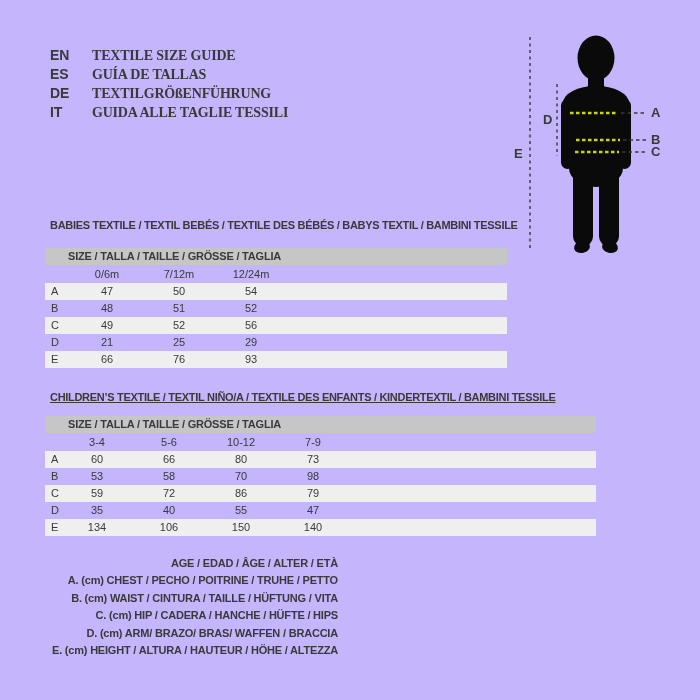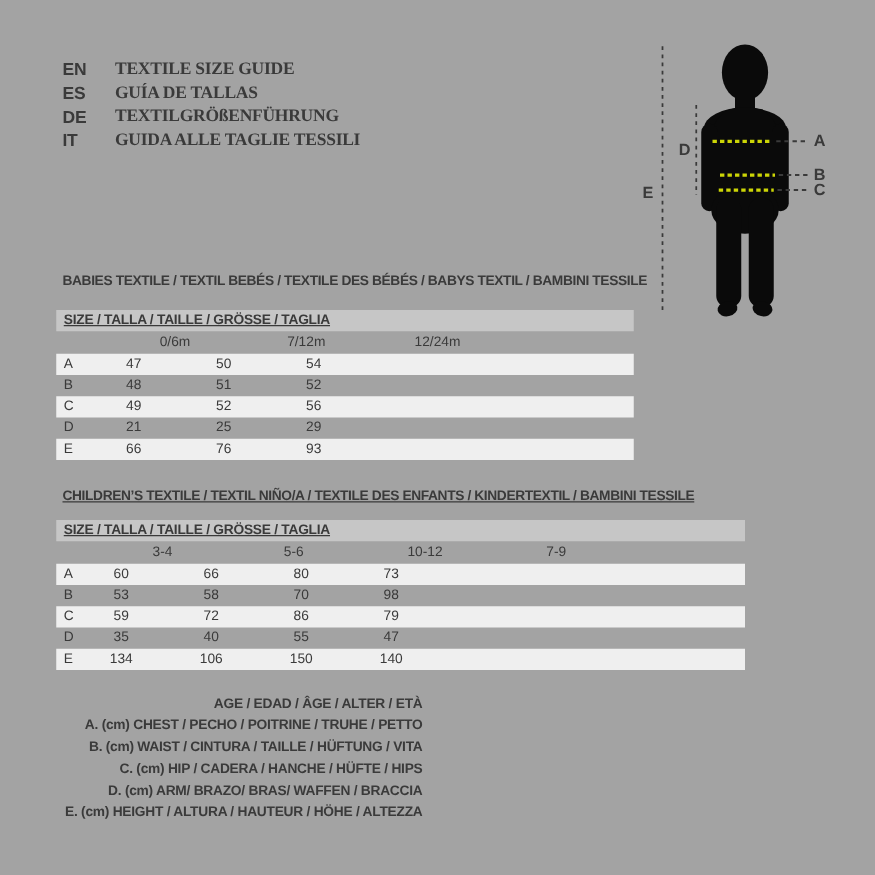--- a/index.html
+++ b/index.html
@@ -1,40 +1,40 @@
 <!DOCTYPE html>
 <html><head>
 <meta charset="utf-8">
 <style>
   * { margin:0; padding:0; box-sizing:border-box; }
   html,body { background:#ffffff; }
   .canvas {
-    position:relative; width:700px; height:700px; background:#a3a3a3;
+    position:relative; width:700px; height:700px; background:#c4b5fd;
     font-family:"Liberation Sans", sans-serif; color:#3a3a3a; overflow:hidden;
   }
 
   
   .lang-block { position:absolute; left:50px; top:46px; }
   .lang-row { display:flex; height:19px; line-height:19px; }
   .lang-code { width:42px; font-size:14px; font-weight:700; letter-spacing:-0.2px; }
   .lang-label { font-size:14px; font-weight:700; letter-spacing:-0.2px; white-space:nowrap;font-family:Liberation Serif, serif; }
 
   
   .figure { position:absolute; left:500px; top:20px; width:200px; height:240px; }
   .figure svg { position:absolute; left:0; top:0; }
   .flabel { position:absolute; font-size:13px; font-weight:700; line-height:13px; color:#3a3a3a; }
 
   
   .tbl-title { position:absolute; left:50px; font-size:11px; font-weight:700;
                letter-spacing:-0.3px; white-space:nowrap; }
   .table { position:absolute; left:45px; }
   .bar { background:#c6c6c6; height:17px; line-height:17px; font-size:11px;
-         font-weight:700; letter-spacing:-0.2px; padding-left:6px; white-space:nowrap;text-decoration:underline; }
+         font-weight:700; letter-spacing:-0.2px; padding-left:23px; white-space:nowrap; }
   .row { display:grid; height:17px; line-height:17px; font-size:11px; }
-  .row.sizes { height:18px; line-height:18px;gap:33px; }
+  .row.sizes { height:18px; line-height:18px; }
   .babies .row { grid-template-columns:26px 72px 72px 72px 1fr; }
   .children .row { grid-template-columns:16px 72px 72px 72px 72px 1fr; }
   .row .lc { padding-left:6px; }
   .row .c { text-align:center; }
   .row.stripe { background:#efefef; }
 
   
   .legend { position:absolute; left:52px; top:555px;text-align:right; }
   .legend-line { height:17.4px; line-height:17.4px; font-size:11px; font-weight:700;
                  letter-spacing:-0.2px; white-space:nowrap; }

